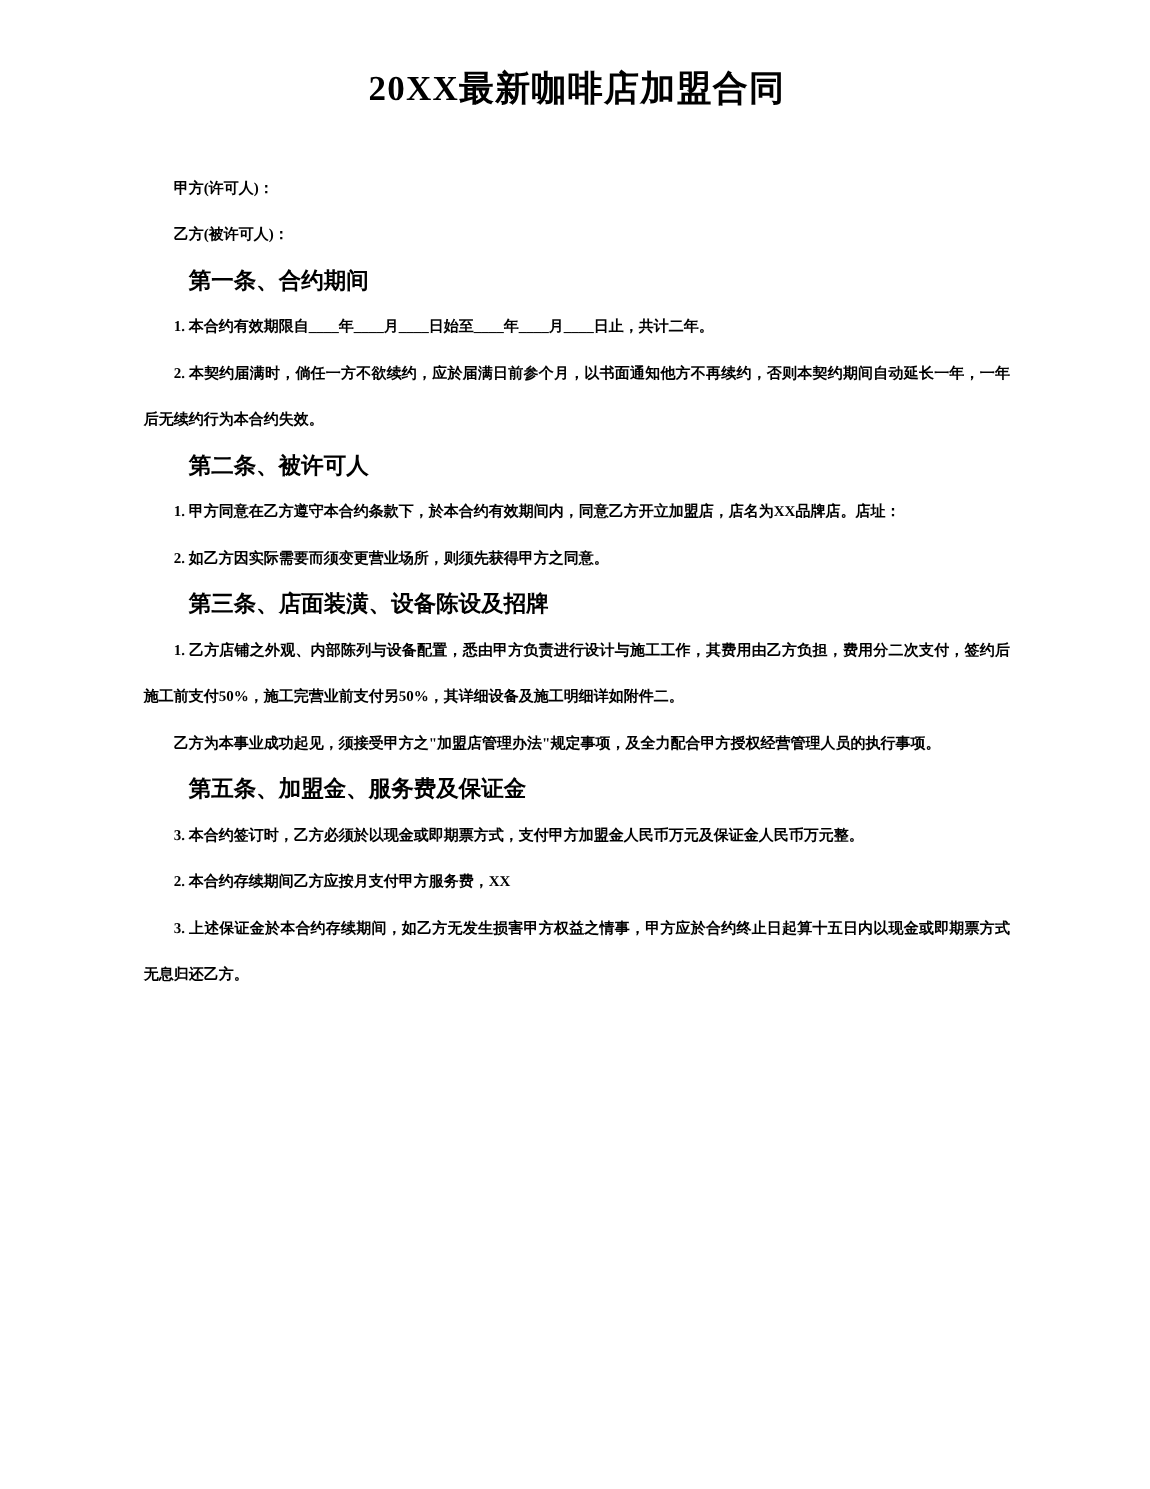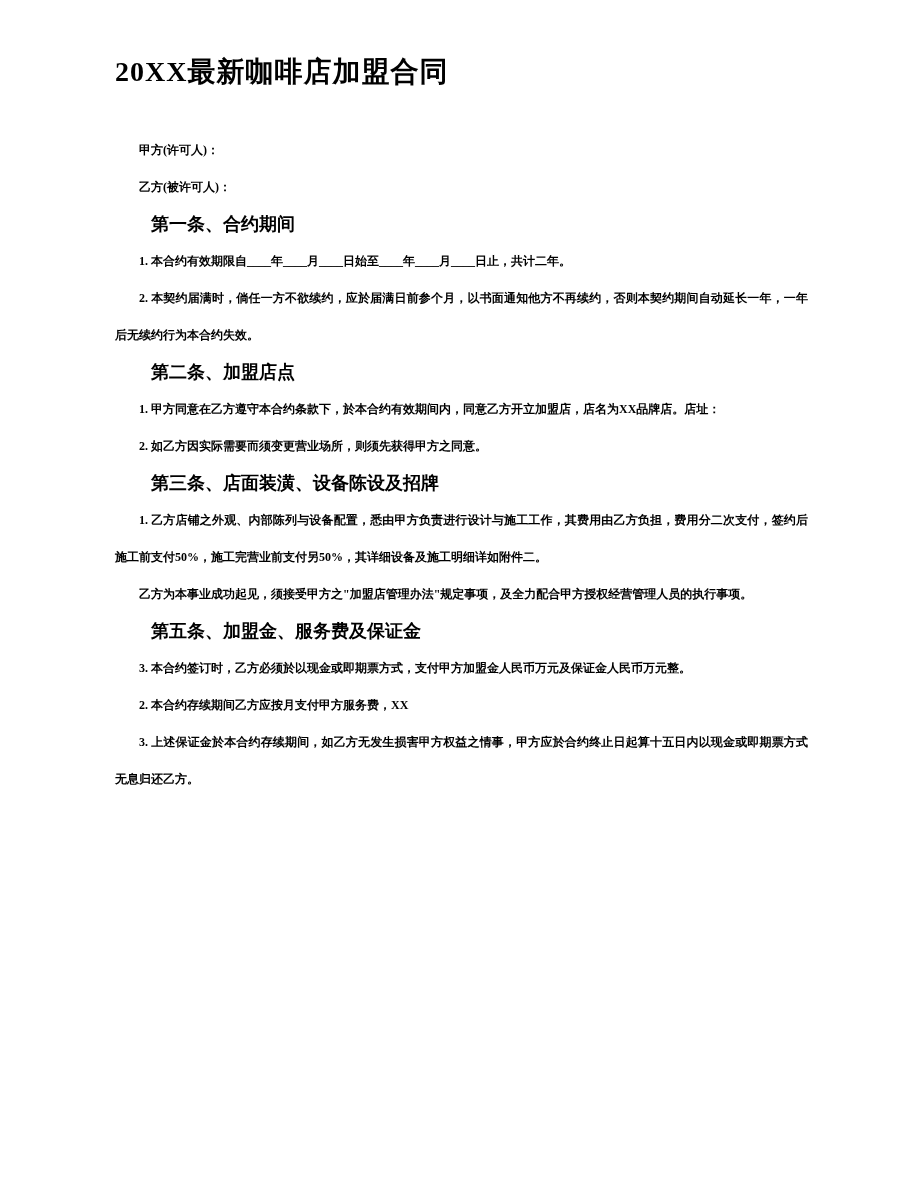--- a/index.html
+++ b/index.html
@@ -13,20 +13,21 @@
     min-height: 1191px;
     margin: 0 auto;
     background: #ffffff;
     box-sizing: border-box;
     padding: 50px 112px 60px 115px;
     color: #000000;
     font-family: "Liberation Serif", "DejaVu Serif", serif;
   }
   .title {
     margin: 0 0 38px 0;
+    text-align: center;
     font-size: 28px;
     line-height: 44px;
     font-weight: 700;
     letter-spacing: 1px;
     font-family: "Liberation Serif", "DejaVu Serif", serif;
   }
   .para {
     margin: 0;
     font-size: 12px;
     line-height: 37px;
@@ -50,21 +51,21 @@
 <div class="page">
   <h1 class="title">20XX最新咖啡店加盟合同</h1>
 
   <p class="para">甲方(许可人)：</p>
   <p class="para">乙方(被许可人)：</p>
 
   <h2 class="heading">第一条、合约期间</h2>
   <p class="para">1. 本合约有效期限自____年____月____日始至____年____月____日止，共计二年。</p>
   <p class="para">2. 本契约届满时，倘任一方不欲续约，应於届满日前参个月，以书面通知他方不再续约，否则本契约期间自动延长一年，一年后无续约行为本合约失效。</p>
 
-  <h2 class="heading">第二条、加盟店点</h2>
+  <h2 class="heading">第二条、被许可人</h2>
   <p class="para">1. 甲方同意在乙方遵守本合约条款下，於本合约有效期间内，同意乙方开立加盟店，店名为XX品牌店。店址：</p>
   <p class="para">2. 如乙方因实际需要而须变更营业场所，则须先获得甲方之同意。</p>
 
   <h2 class="heading">第三条、店面装潢、设备陈设及招牌</h2>
   <p class="para">1. 乙方店铺之外观、内部陈列与设备配置，悉由甲方负责进行设计与施工工作，其费用由乙方负担，费用分二次支付，签约后施工前支付50%，施工完营业前支付另50%，其详细设备及施工明细详如附件二。</p>
 
   <p class="para">乙方为本事业成功起见，须接受甲方之"加盟店管理办法"规定事项，及全力配合甲方授权经营管理人员的执行事项。</p>
 
   <h2 class="heading">第五条、加盟金、服务费及保证金</h2>
   <p class="para">3. 本合约签订时，乙方必须於以现金或即期票方式，支付甲方加盟金人民币万元及保证金人民币万元整。</p>

